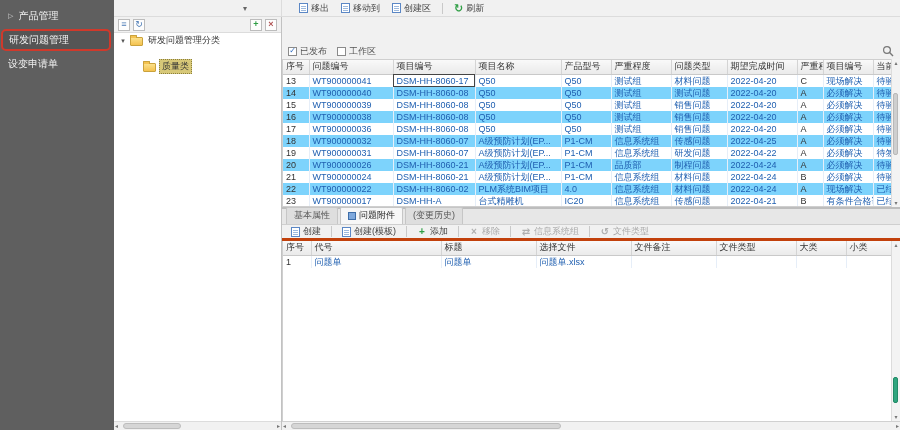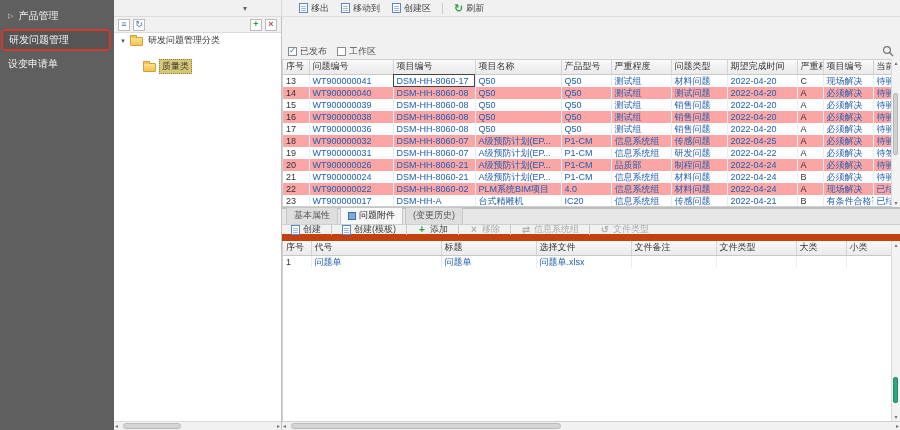--- a/index.html
+++ b/index.html
@@ -61,32 +61,32 @@
   .filter-bar{height:16px;flex:none;display:flex;align-items:center;gap:8px;padding:0 6px;background:#f1f1f1}
   .cbx{display:inline-flex;align-items:center;gap:3px;color:#555;cursor:pointer}
   .box{width:9px;height:9px;border:1px solid #8a8a8a;background:#fff;display:inline-flex;align-items:center;justify-content:center;font-size:8px;color:#2e6cc0;line-height:1}
   .fspacer{flex:1}
 
   .grid-zone{height:148px;flex:none;display:flex;min-height:0}
   .grid-wrap{flex:1;background:#fff;overflow:hidden;border:1px solid #cfcfcf;border-right:0}
   table.grid{border-collapse:collapse;table-layout:fixed;width:610px}
   .grid th{background:linear-gradient(#f9f9f9,#eaeaea);border-right:1px solid #d4d4d4;border-bottom:1px solid #c9c9c9;font-weight:normal;font-size:9px;color:#333;height:14px;padding:0 3px;text-align:left;white-space:nowrap;overflow:hidden}
   .grid td{height:12px;line-height:12px;padding:0 3px;white-space:nowrap;overflow:hidden;font-size:9px;border-right:1px solid #e6eef8}
-  .grid tr.alt td{background:#fca5a5}
+  .grid tr.alt td{background:#7dd3fc}
   .grid td.link{color:#1f5fb0;cursor:pointer}
   .grid td.plain{color:#333}
   .grid td.focused{background:#fff;outline:1px solid #444;outline-offset:-1px}
 
   
   .bottom{flex:1;display:flex;flex-direction:column;min-height:0;border-top:2px solid #bdbdbd;background:#f1f1f1}
   .tabs{height:16px;flex:none;display:flex;align-items:flex-end;gap:2px;padding:1px 4px 0;background:#e7e7e7;border-bottom:1px solid #cfcfcf}
   .tab{display:flex;align-items:center;gap:3px;padding:1px 7px 2px;background:#dedede;border:1px solid #c6c6c6;border-bottom:0;border-radius:2px 2px 0 0;color:#555;white-space:nowrap;cursor:pointer}
   .tab.sel{background:#f7f7f7;color:#222}
   .tabicon{width:8px;height:8px;background:#7fa9dd;border:1px solid #3f6ea8;flex:none}
-  .atoolbar{height:16px;flex:none;display:flex;align-items:center;gap:2px;padding:0 5px;background:#f1f1f1;border-bottom:7px solid #c2410c}
+  .atoolbar{height:16px;flex:none;display:flex;align-items:center;gap:2px;padding:0 5px;background:#f1f1f1;border-bottom:3px solid #c2410c}
   .abtn{display:flex;align-items:center;gap:3px;border:0;background:none;font-size:9px;color:#444;padding:0 4px;cursor:pointer}
   .abtn.dis{color:#aaa}
   .aic{width:10px;height:10px;display:inline-flex;align-items:center;justify-content:center;font-size:10px;line-height:1;font-weight:bold;flex:none}
   .aic.add{color:#2e9e44}
   .aic.remove{color:#b0b0b0}
   .aic.rel{color:#b0b0b0}
   .aic.cancel{color:#b0b0b0}
   .attach-zone{flex:1;display:flex;min-height:0}
   .attach-wrap{flex:1;background:#fff;overflow:hidden;border-left:1px solid #cfcfcf}
   .bottomh{border-top:1px solid #d0d0d0}

